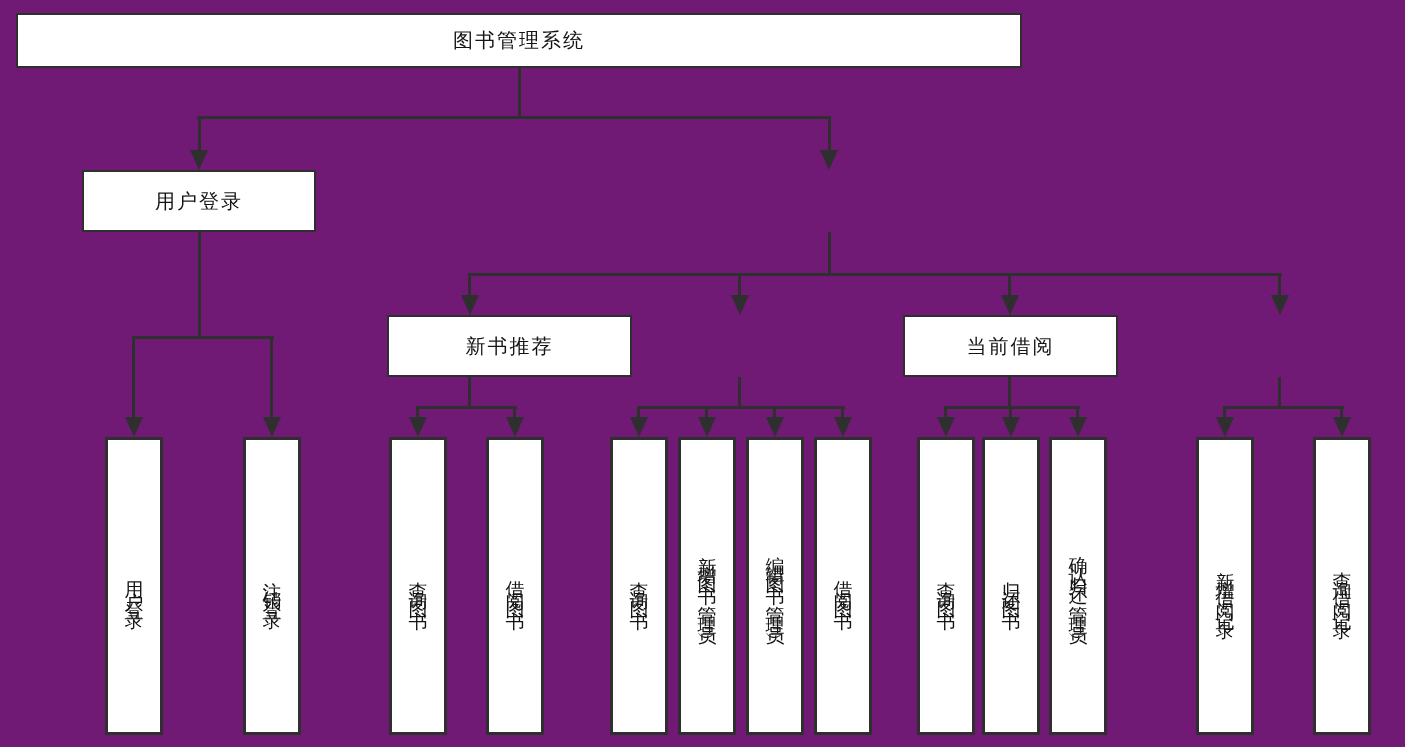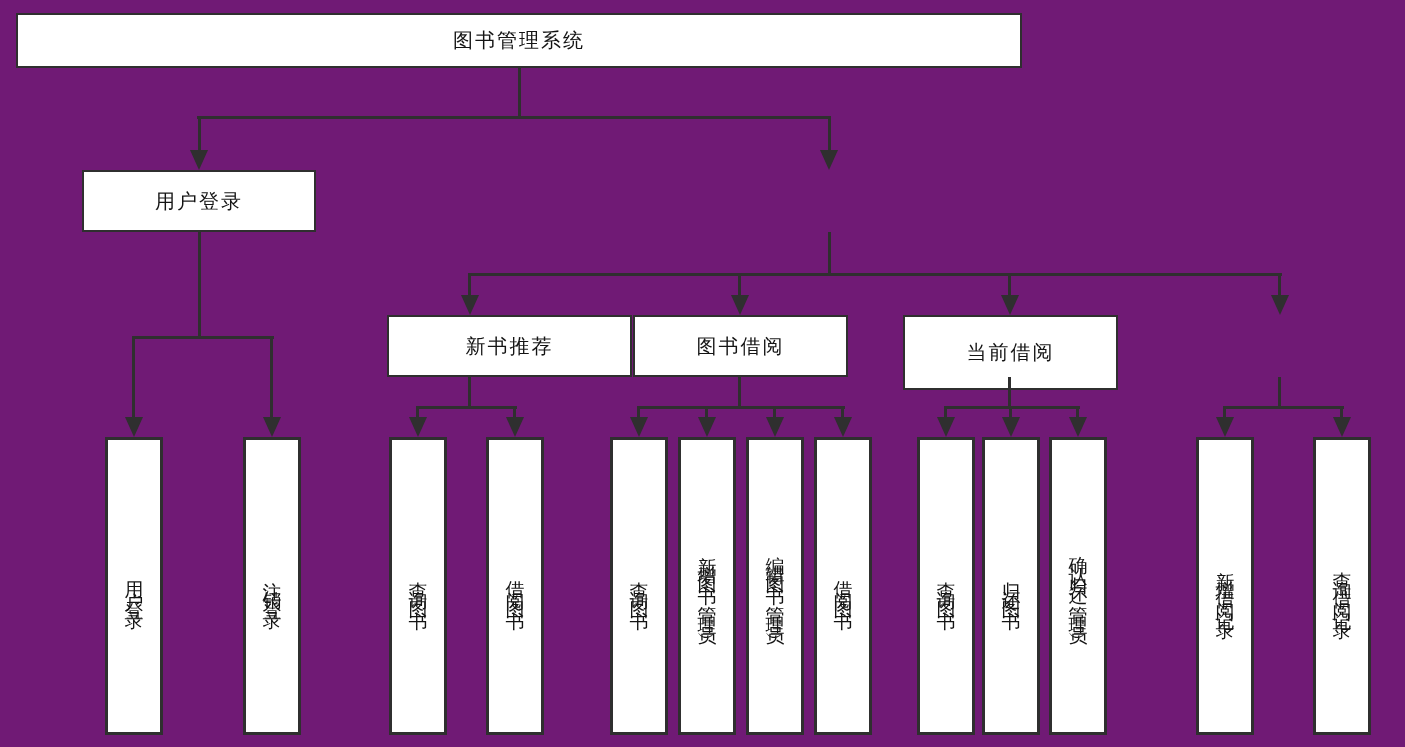--- a/index.html
+++ b/index.html
@@ -71,22 +71,21 @@
 </head>
 <body>
 
 <div class="canvas">
 
   <div class="box" style="left:16px; top:13px; width:1006px; height:55px;">图书管理系统</div>
 
   <div class="box" style="left:82px; top:170px; width:234px; height:62px;">用户登录</div>
 
   <div class="box" style="left:363px; top:315px; width:245px; height:62px;margin-left:24px;">新书推荐</div>
-  <div class="box" style="left:633px; top:315px; width:215px; height:62px;">图书借阅</div>
-  <div class="box" style="left:903px; top:315px; width:215px; height:75px;font-family:Liberation Serif, serif;">当前借阅</div>
+  <div class="box" style="left:903px; top:315px; width:215px; height:62px;font-family:Liberation Serif, serif;">当前借阅</div>
 
   <div class="vbox" style="left:105px;">
     <span class="vtext">用户登录</span>
   </div>
   <div class="vbox" style="left:243px;">
     <span class="vtext">注销登录</span>
   </div>
 
   <div class="vbox" style="left:389px;">
     <span class="vtext">查询图书</span>

